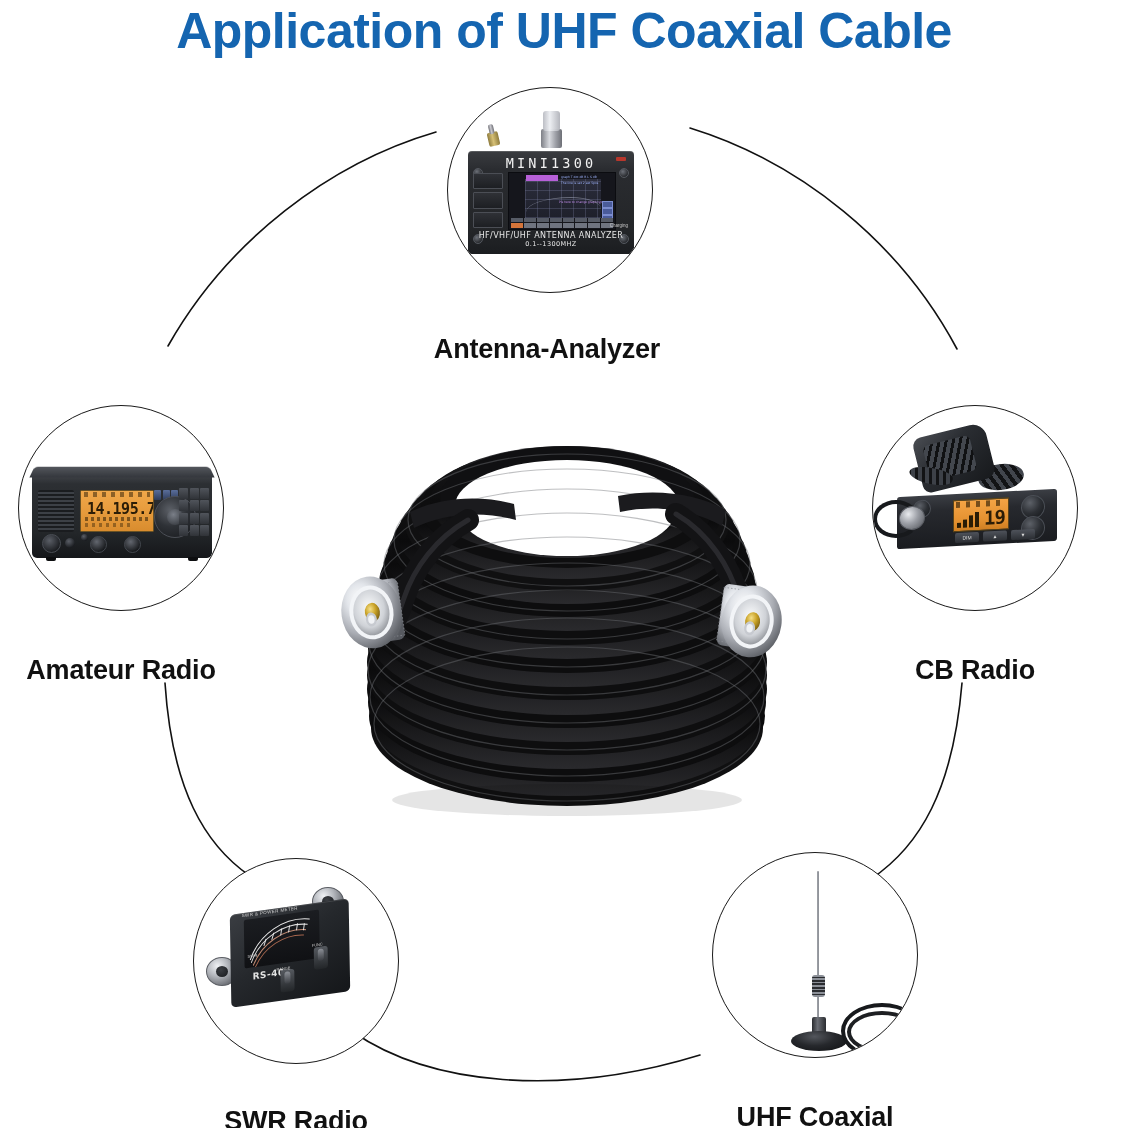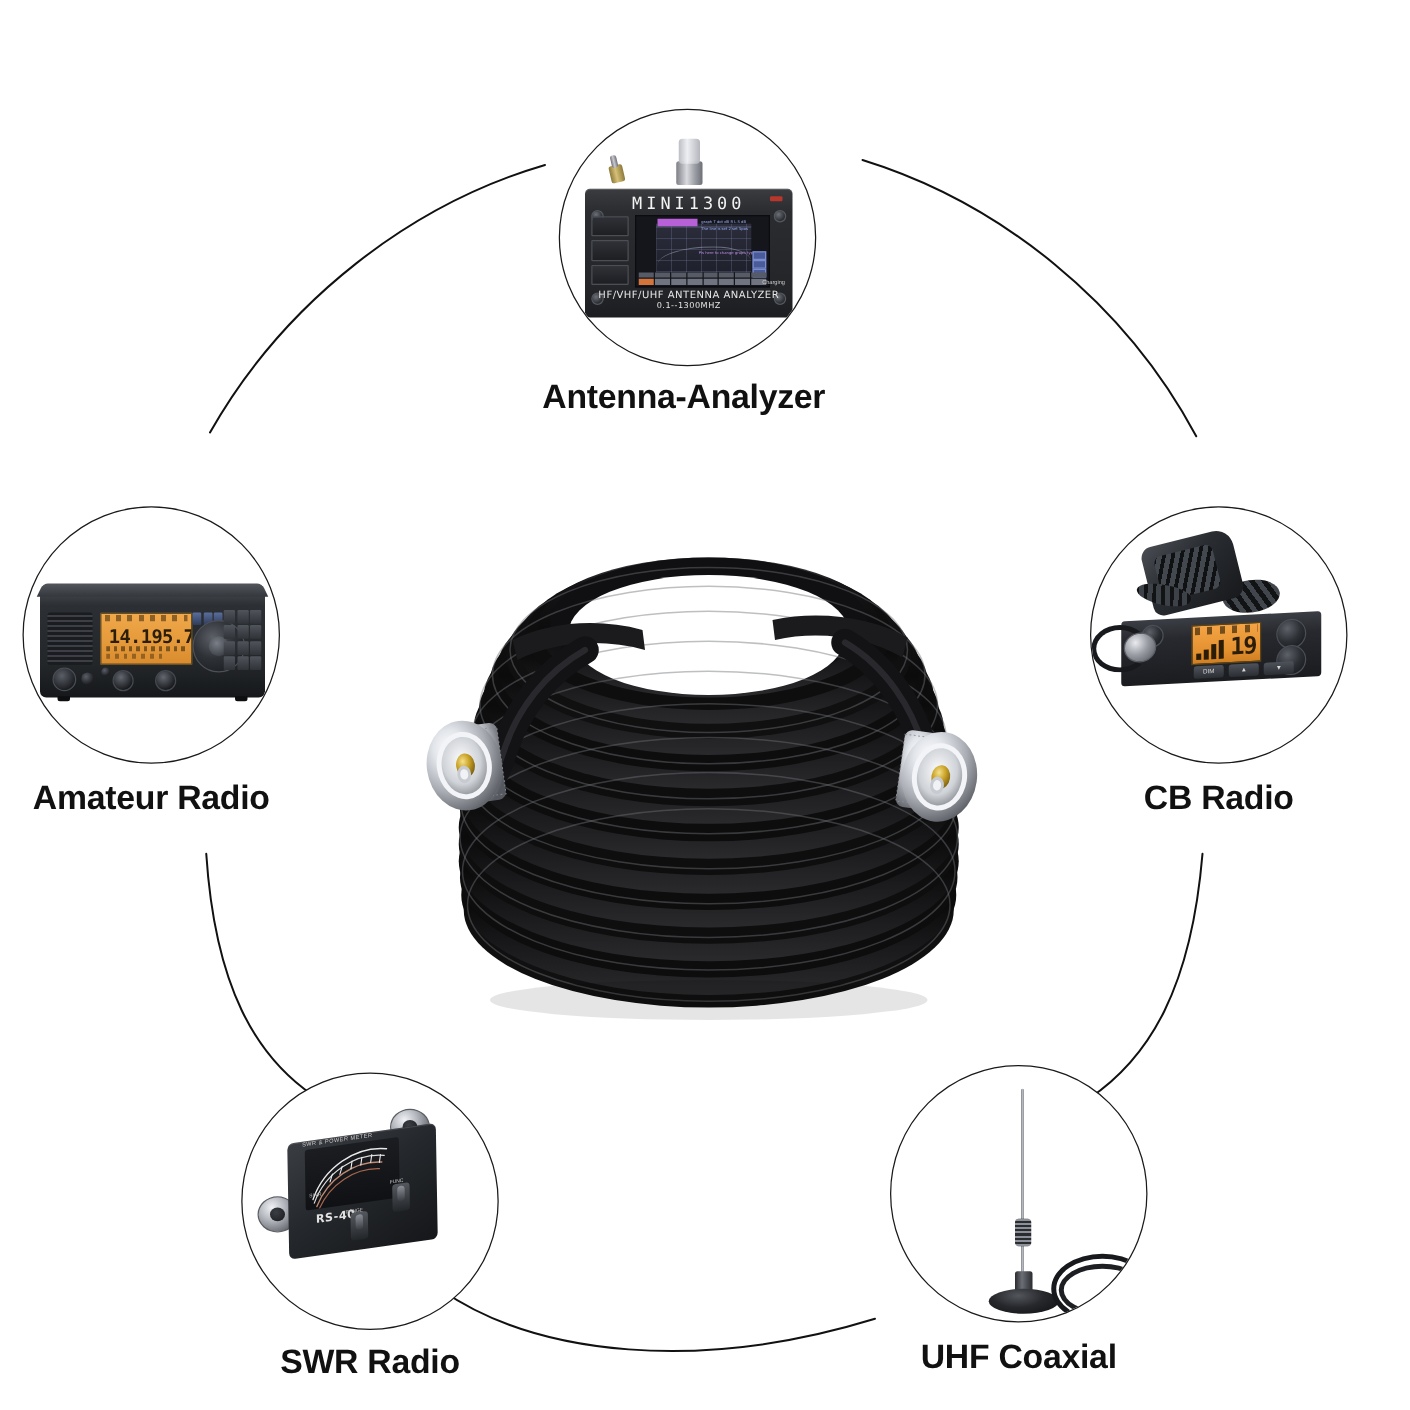--- a/index.html
+++ b/index.html
@@ -62,20 +62,21 @@
   }
   .node-label {
     position: absolute;
     width: 340px;
     text-align: center;
     font-size: 27px;
     font-weight: bold;
     color: #111111;
     white-space: nowrap;
     letter-spacing: -0.2px;
+    margin-top: 32px;
   }
 
   
   #node-analyzer       { left: 447px; top: 87px; }
   #node-analyzer .node-circle  { width: 206px; height: 206px; }
   #node-analyzer .node-label   { left: -70px; top: 215px; }
 
   #node-amateur        { left: 18px; top: 405px; }
   #node-amateur .node-circle   { width: 206px; height: 206px; }
   #node-amateur .node-label    { left: -67px; top: 218px; }
@@ -580,20 +581,21 @@
     background: linear-gradient(180deg,#d8dade,#8b8e94 55%,#55585e);
     border-radius: 2px;
     transform: rotate(-18deg);
   }
 </style>
 </head>
 <body style="background: rgb(255, 255, 255);">
 
 <div id="stage">
 
+  <div id="page-title" style="color: rgb(21, 101, 176);">Application of UHF Coaxial Cable</div>
 
   <svg id="connector-arcs" viewBox="0 0 1128 1128">
     <g fill="none" stroke="#111111" stroke-width="1.6" stroke-linecap="round">
 
       <path d="M 436 132 C 330 163 228 240 168 346"></path>
 
       <path d="M 690 128 C 800 162 900 242 957 349"></path>
 
       <path d="M 165 683 C 172 790 205 845 250 876"></path>
 

